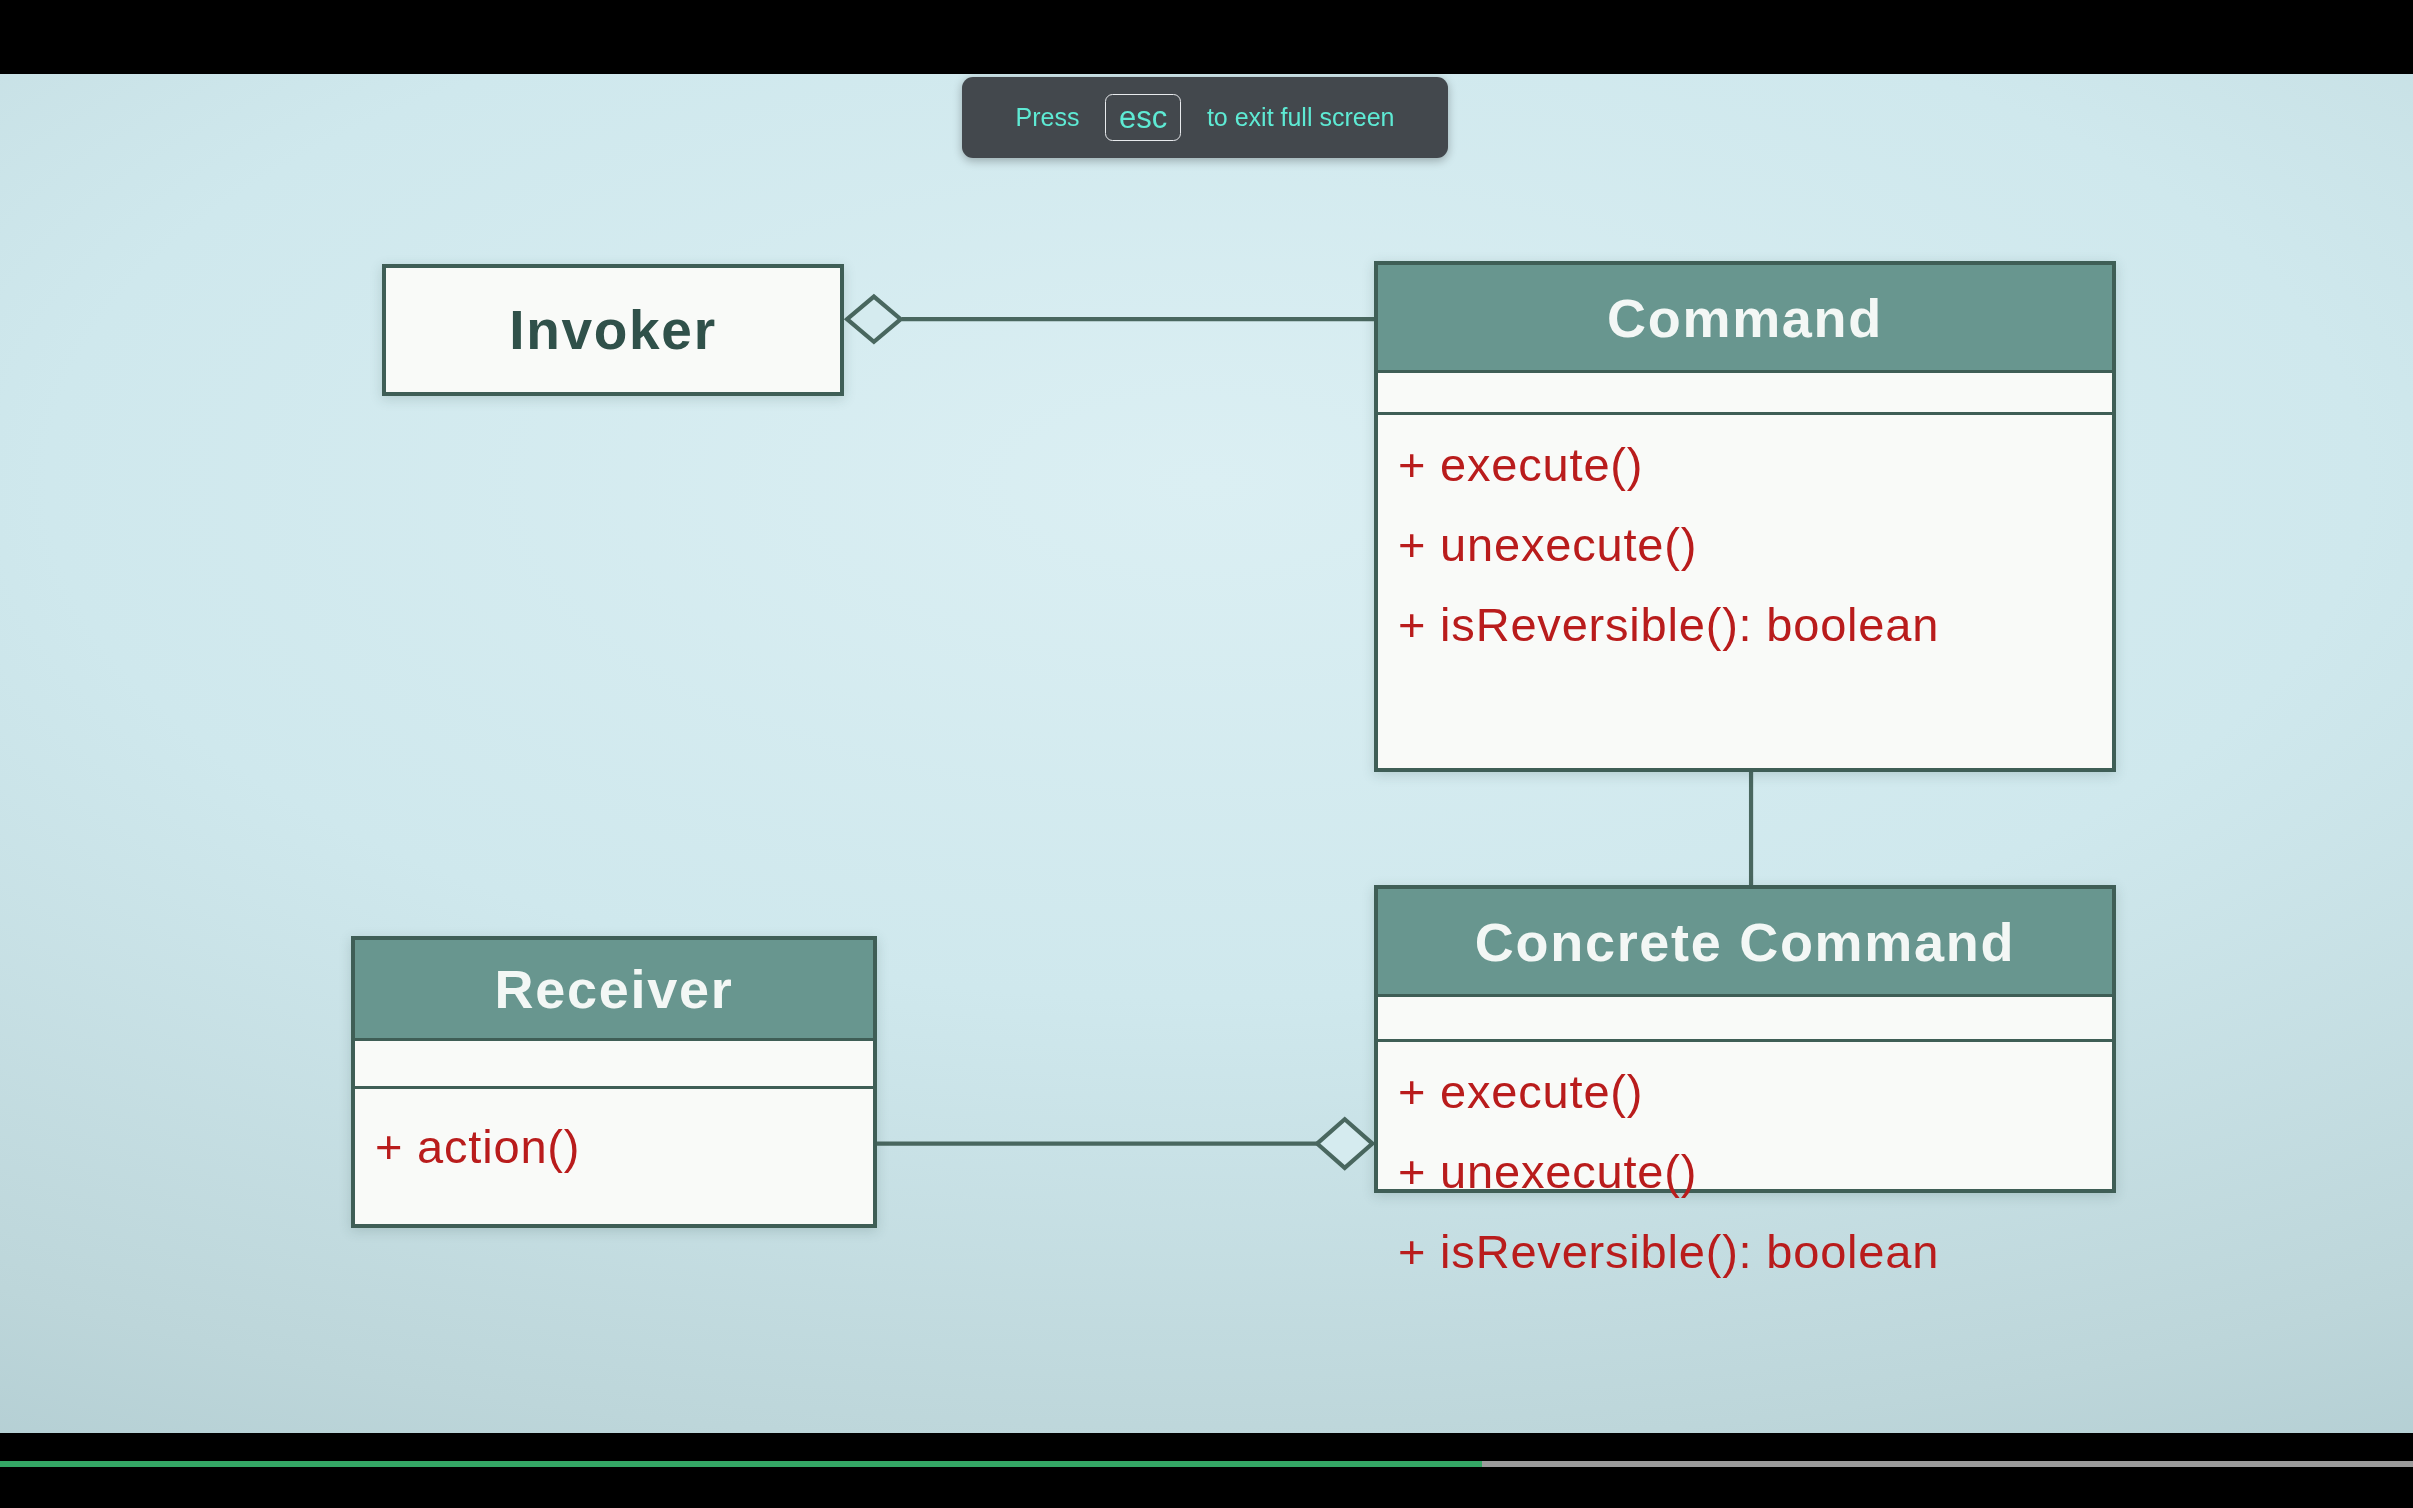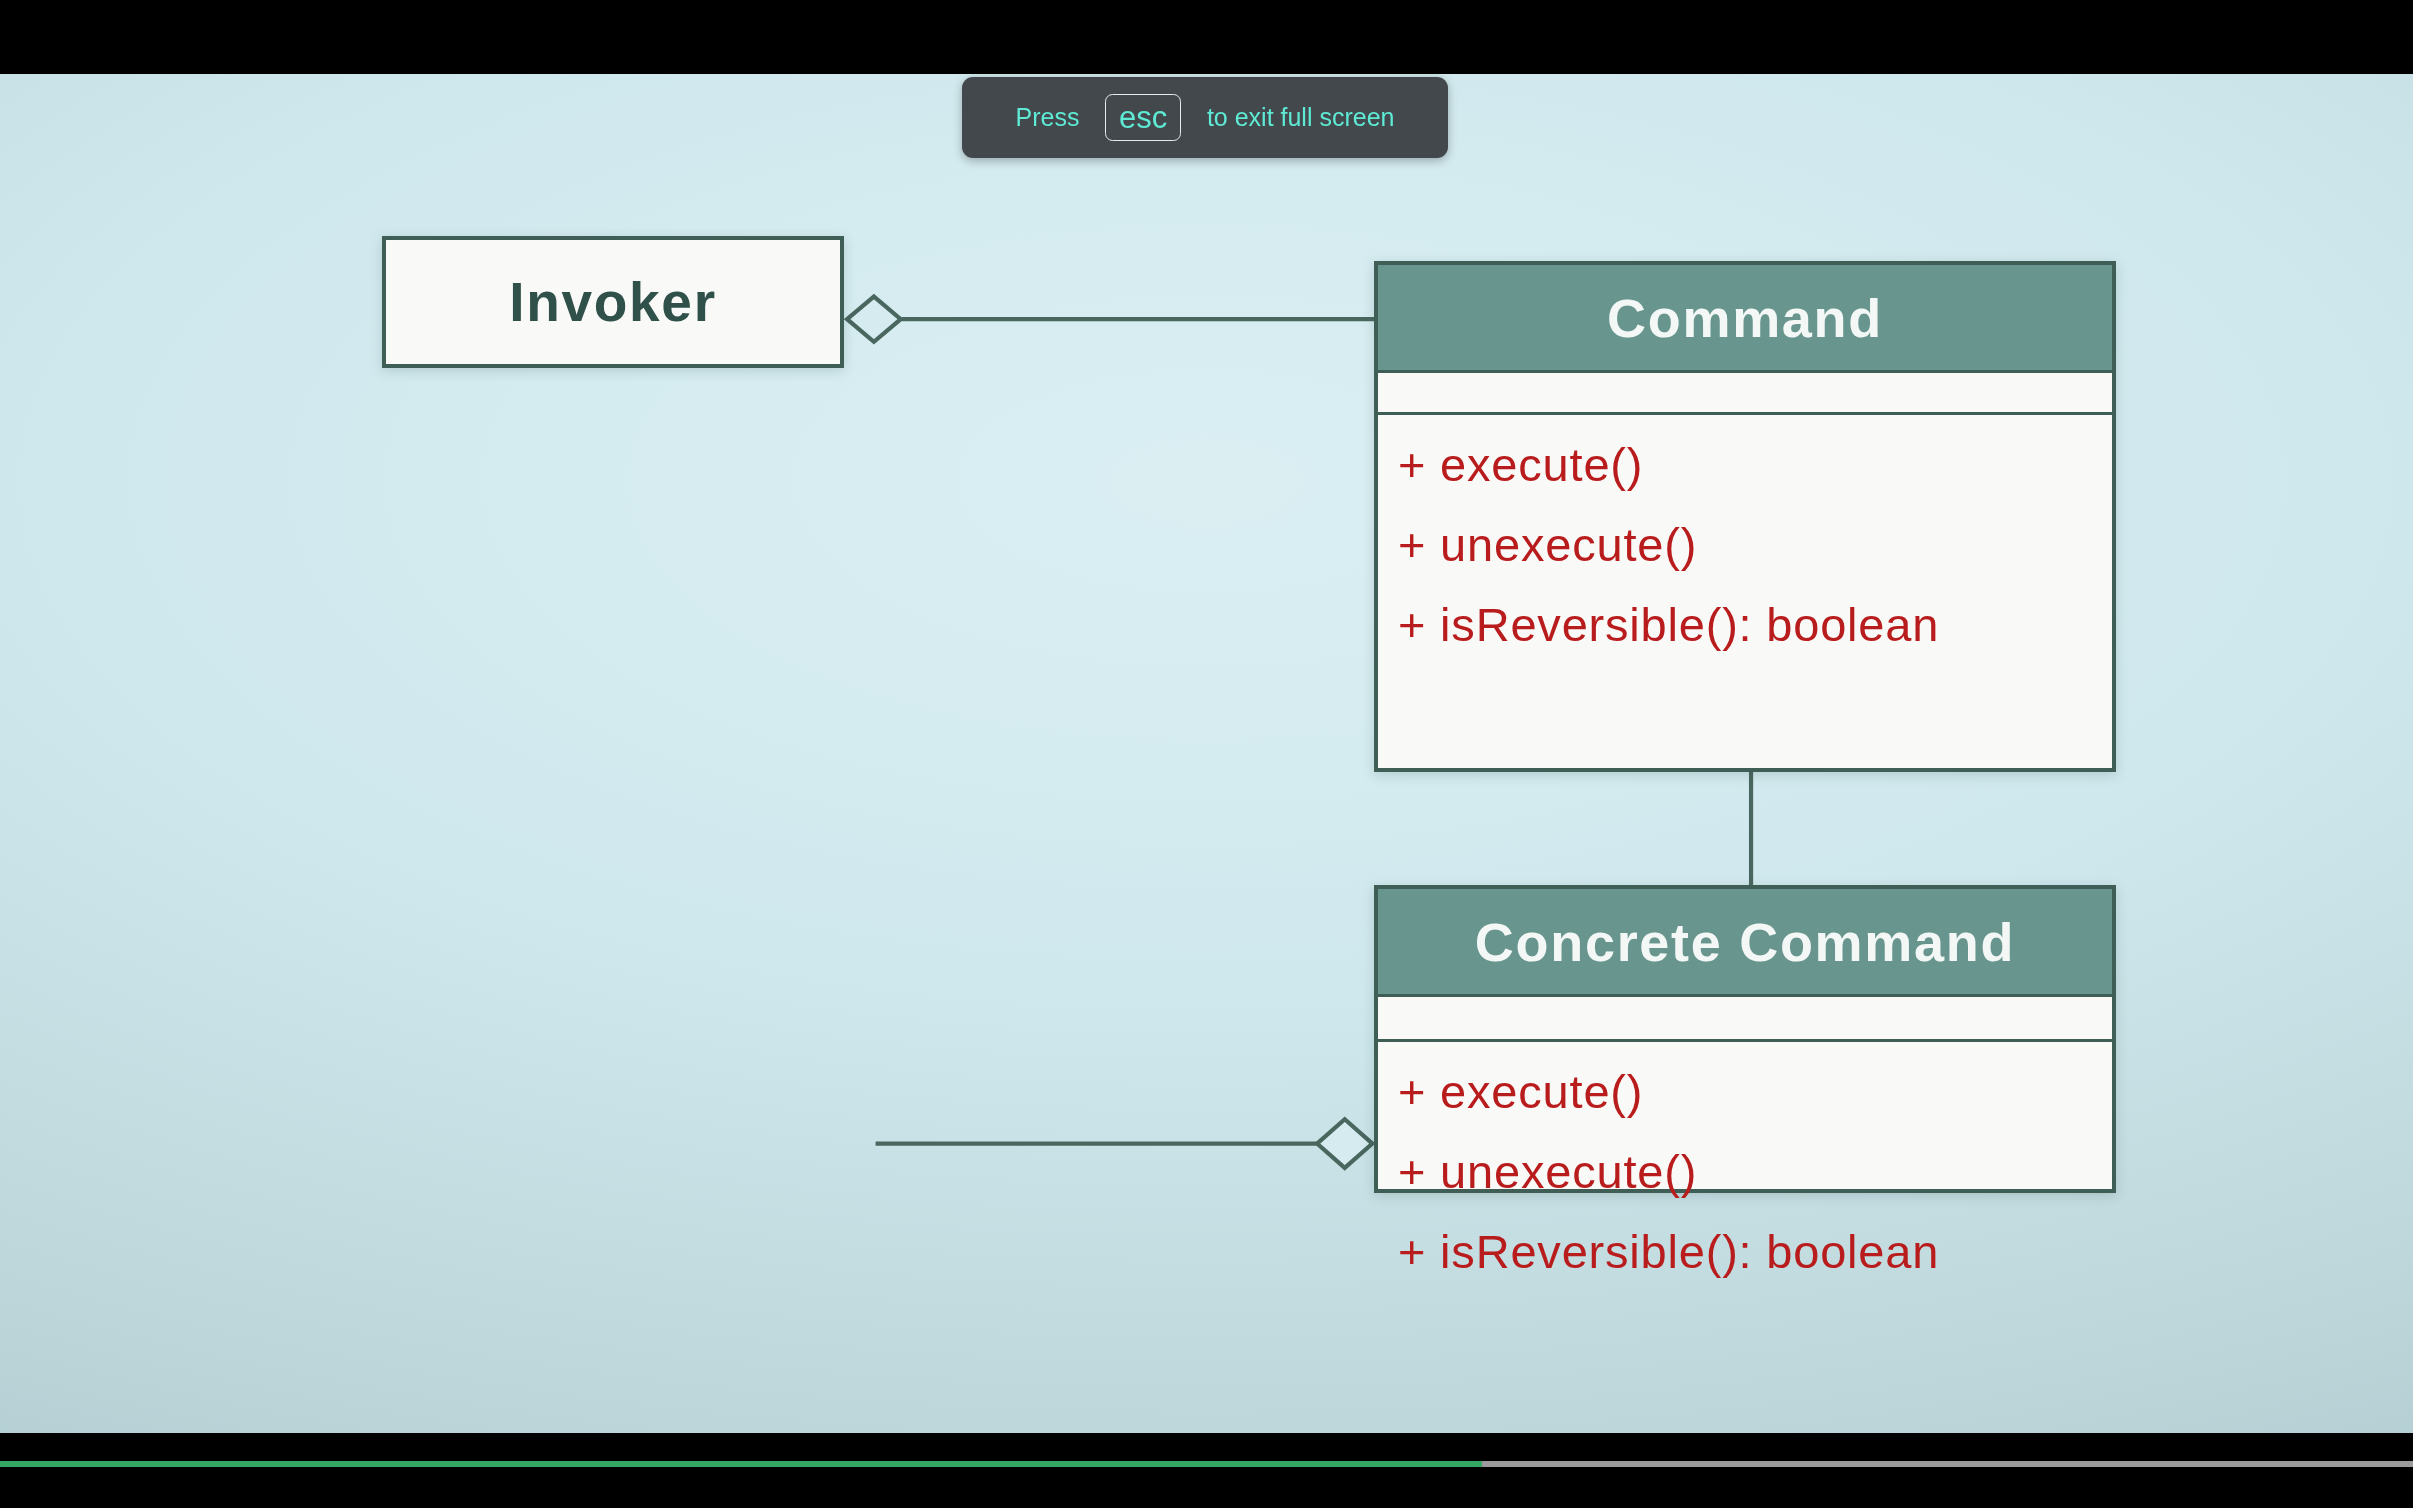--- a/index.html
+++ b/index.html
@@ -24,21 +24,21 @@
              background:var(--class-body,#f9faf8);border:4.2px solid var(--class-border,#3f5e56);
              box-shadow:0 2.5px 11.7px rgba(40,70,65,.18);}
   .uml-hdr{flex:0 0 auto;display:flex;align-items:center;justify-content:center;
            background:var(--class-header,#68968f);color:#f3f7f5;
            font-size:54px;font-weight:700;letter-spacing:1.7px;}
   .uml-attrs{flex:0 0 auto;background:var(--class-body,#f9faf8);
              border-top:3.4px solid var(--class-border,#3f5e56);
              border-bottom:3.4px solid var(--class-border,#3f5e56);}
   .uml-methods{flex:1 1 auto;padding:10px 0 0 20px;font-size:47px;color:#b91c1c;
                line-height:80px;letter-spacing:0.8px;}
-  #box-invoker{left:382px;top:236px;width:462px;height:132px;
+  #box-invoker{left:382px;top:264px;width:462px;height:132px;
                align-items:center;justify-content:center;flex-direction:row;}
   #box-invoker .uml-title-only{font-size:55px;font-weight:700;color:#30514a;letter-spacing:1.7px;}
   #box-command{left:1374px;top:261px;width:742px;height:511px;}
   #box-command .uml-hdr{height:105px;}
   #box-command .uml-attrs{height:39px;}
   #box-concrete{left:1374px;top:885px;width:742px;height:308px;}
   #box-concrete .uml-hdr{height:105px;}
   #box-concrete .uml-attrs{height:42px;}
   #box-receiver{left:351px;top:936px;width:526px;height:292px;}
   #box-receiver .uml-hdr{height:98px;}
@@ -101,20 +101,27 @@
   <div class="uml-class" id="box-command">
     <div class="uml-hdr">Command</div>
     <div class="uml-attrs"></div>
     <div class="uml-methods">
       <div>+ execute()</div>
       <div>+ unexecute()</div>
       <div>+ isReversible(): boolean</div>
     </div>
   </div>
 
+  <div class="uml-class" id="box-receiver">
+    <div class="uml-hdr">Receiver</div>
+    <div class="uml-attrs"></div>
+    <div class="uml-methods">
+      <div>+ action()</div>
+    </div>
+  </div>
 
   <div class="uml-class" id="box-concrete">
     <div class="uml-hdr">Concrete Command</div>
     <div class="uml-attrs"></div>
     <div class="uml-methods">
       <div>+ execute()</div>
       <div>+ unexecute()</div>
       <div>+ isReversible(): boolean</div>
     </div>
   </div>

